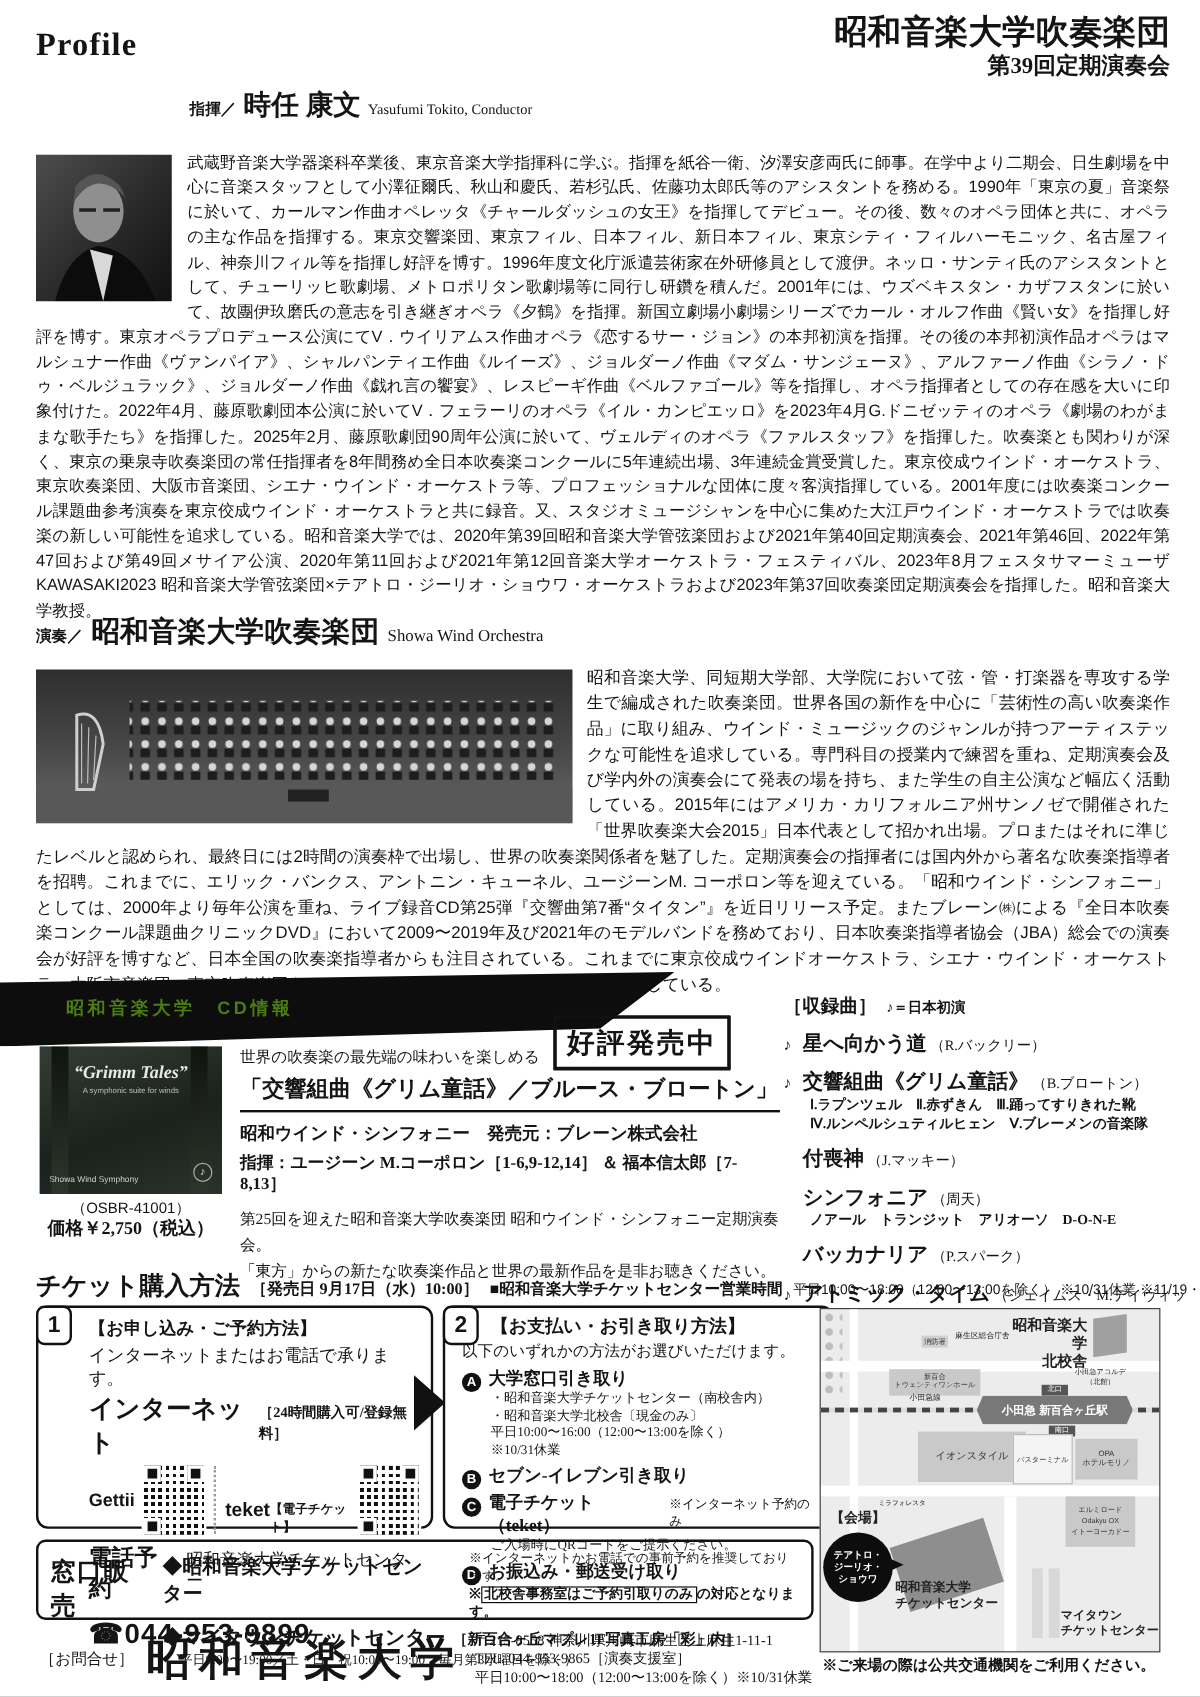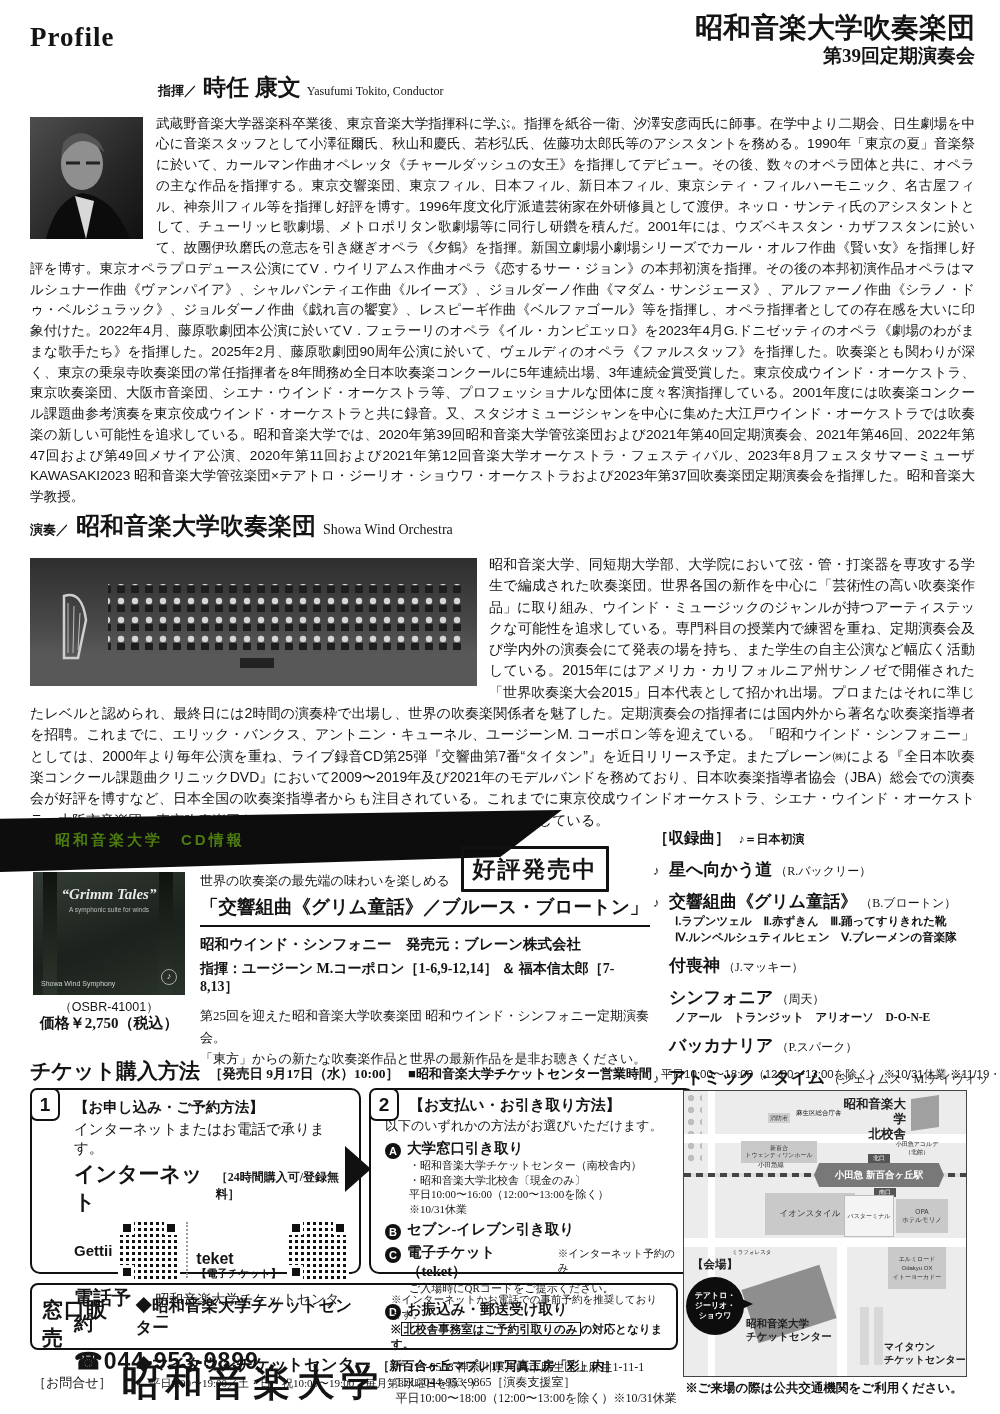--- a/index.html
+++ b/index.html
@@ -12,21 +12,21 @@
   .profile-heading{top:22px;left:30px;font-family:"Liberation Serif",serif;font-weight:bold;font-size:27px;letter-spacing:1px;}
   .main-title{top:12px;right:25px;text-align:right;font-family:"Liberation Serif",serif;font-weight:bold;}
   .main-title .t1{font-size:28px;line-height:32px;}
   .main-title .t2{font-size:19px;line-height:24px;}
 
   
   .cond-head{top:72px;left:158px;display:flex;align-items:baseline;gap:6px;font-family:"Liberation Serif",serif;}
   .cond-head .role{font-size:13px;font-weight:bold;}
   .cond-head .cname{font-size:23px;font-weight:bold;}
   .cond-head .cen{font-size:12px;}
-  .cond-bio{top:100px;left:30px;width:945px;font-size:13.6px;line-height:20.75px;text-align:justify;}
+  .cond-bio{top:112px;left:30px;width:945px;font-size:13.6px;line-height:20.75px;text-align:justify;}
   .photo-c{float:left;width:113px;height:122px;margin:3px 13px 3px 0;background:#222;}
   .photo-c svg{display:block;}
 
   
   .orch-head{top:510px;left:30px;display:flex;align-items:baseline;gap:7px;font-family:"Liberation Serif",serif;}
   .orch-head .role{font-size:13px;font-weight:bold;}
   .orch-head .cname{font-size:24px;font-weight:bold;}
   .orch-head .cen{font-size:14px;}
   .orch-bio{top:540px;left:30px;width:945px;font-size:14px;line-height:21.3px;text-align:justify;}
   .photo-o{float:left;width:447px;height:128px;margin:4px 12px 2px 0;background:#3a3a3a;}
@@ -85,21 +85,21 @@
   .qr-row{display:flex;align-items:center;gap:8px;margin-top:3px;}
   .qlabel{font-weight:bold;font-size:15px;}
   .qr{position:relative;width:58px;height:58px;background-image:
         repeating-linear-gradient(90deg,#111 0 3px,#fff 3px 6px),
         repeating-linear-gradient(0deg,#111 0 3px,#fff 3px 6px);
       background-blend-mode:lighten;outline:2px solid #fff;}
   .qr i{position:absolute;width:14px;height:14px;background:#111;
         box-shadow:inset 0 0 0 3px #fff, inset 0 0 0 5px #111;}
   .qr .f1{top:0;left:0;} .qr .f2{top:0;right:0;} .qr .f3{bottom:0;left:0;}
   .qr-sep{width:0;height:56px;border-left:2px dotted #999;}
-  .teket-lab{display:flex;flex-direction:column;line-height:15px;margin-top:32px;}
+  .teket-lab{display:flex;flex-direction:row;line-height:15px;margin-top:32px;}
   .teket-lab .tk1{font-weight:bold;font-size:16px;}
   .teket-lab .tk2{font-weight:bold;font-size:10.5px;}
   .tel-row{display:flex;align-items:baseline;gap:7px;margin-top:4px;}
   .tel-label{font-weight:bold;font-size:19px;}
   .tel-center{font-family:"Liberation Serif",serif;font-size:14px;}
   .tel-num{font-weight:bold;font-size:23px;letter-spacing:1px;margin-top:11px;}
   .tk-arrow{top:1146px;left:345px;width:0;height:0;border-top:23px solid transparent;
             border-bottom:23px solid transparent;border-left:26px solid #111;}
   .b2-inner{padding:6px 10px 0 14px;}
   .b2title{font-weight:bold;font-size:15px;margin-left:24px;}

